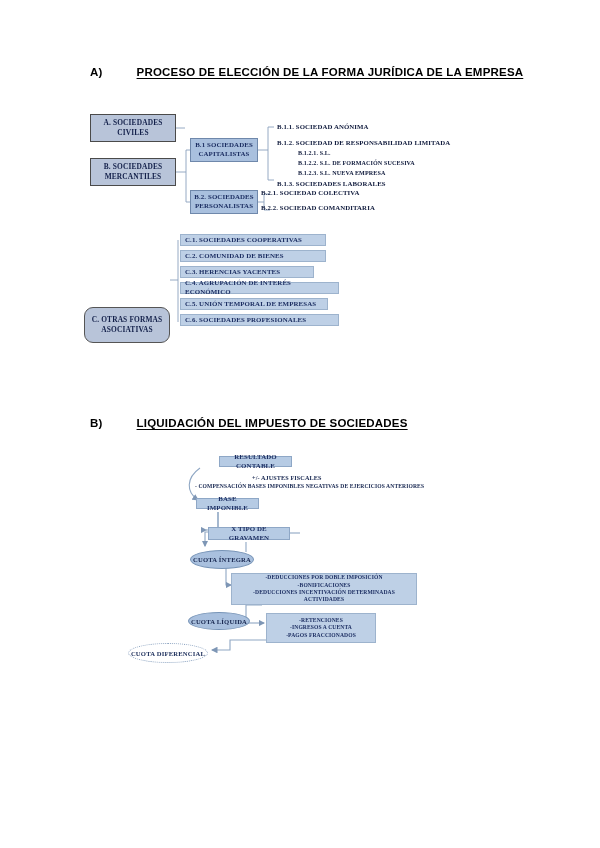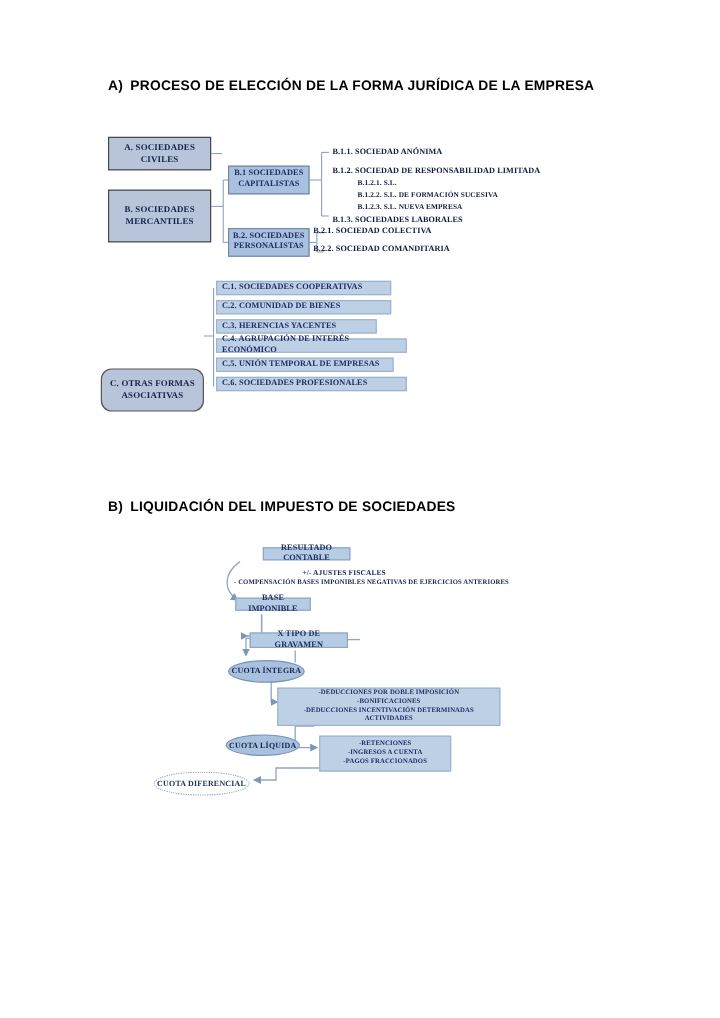--- a/index.html
+++ b/index.html
@@ -8,21 +8,21 @@
     font-family:"Liberation Serif", serif;color:#000;overflow:hidden;
   }
   .page{position:absolute;inset:0;}
 
   
   .sec-head{
     position:absolute;font-family:"Liberation Sans",sans-serif;
     font-size:11.5px;font-weight:700;letter-spacing:.2px;white-space:nowrap;
   }
   .sec-head .lbl{margin-right:6px;}
-  .sec-head .txt{text-underline-offset:2px;}
+  .sec-head .txt{text-decoration:underline;text-underline-offset:2px;margin-left:28px;}
 
   
   .abs{position:absolute;box-sizing:border-box;}
 
   
   .gbox{
     background:#b8c4d9;border:1px solid #4a4a4a;
     display:flex;align-items:center;justify-content:center;text-align:center;
     font-family:"Liberation Serif",serif;font-weight:700;font-size:7.4px;
     color:#13204a;letter-spacing:.15px;line-height:1.35;padding:1px 2px;
@@ -95,21 +95,21 @@
 
         <path d="M170 280 L178 280"></path>
         <path d="M178 240 L178 322"></path>
       </g>
     </svg>
 
     <div class="abs gbox" style="left:90px;top:114px;width:86px;height:28px;justify-content:flex-end;">
       <span>A. SOCIEDADES CIVILES</span>
     </div>
 
-    <div class="abs gbox" style="left:90px;top:158px;width:86px;height:44px;">
+    <div class="abs gbox" style="left:90px;top:158px;width:86px;height:28px;">
       <span>B. SOCIEDADES MERCANTILES</span>
     </div>
 
     <div class="abs gbox round" style="left:84px;top:262px;width:86px;height:36px;">
       <span>C. OTRAS FORMAS ASOCIATIVAS</span>
     </div>
 
     <div class="abs bbox" style="left:190px;top:138px;width:68px;height:24px;">
       <span>B.1 SOCIEDADES CAPITALISTAS</span>
     </div>

